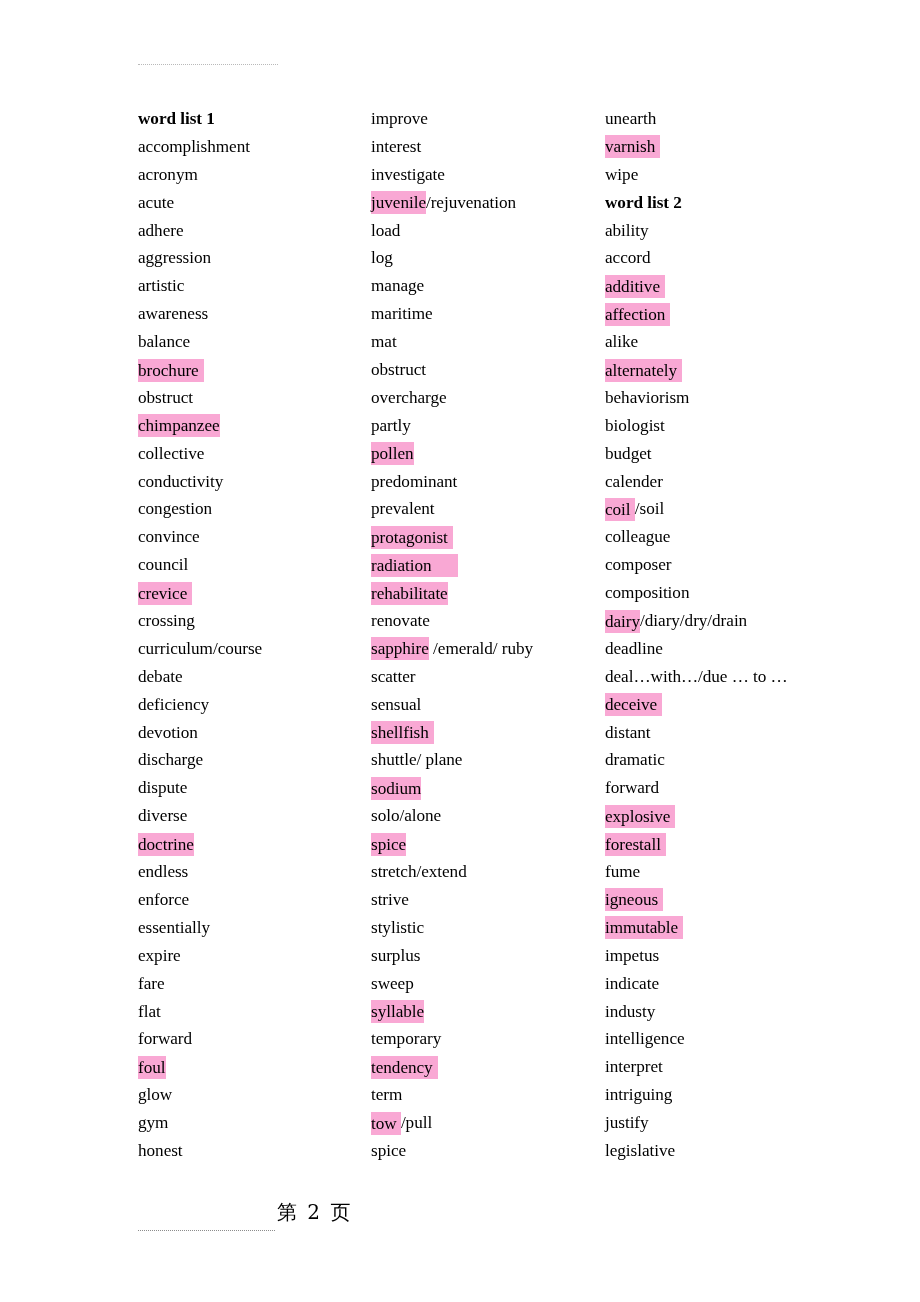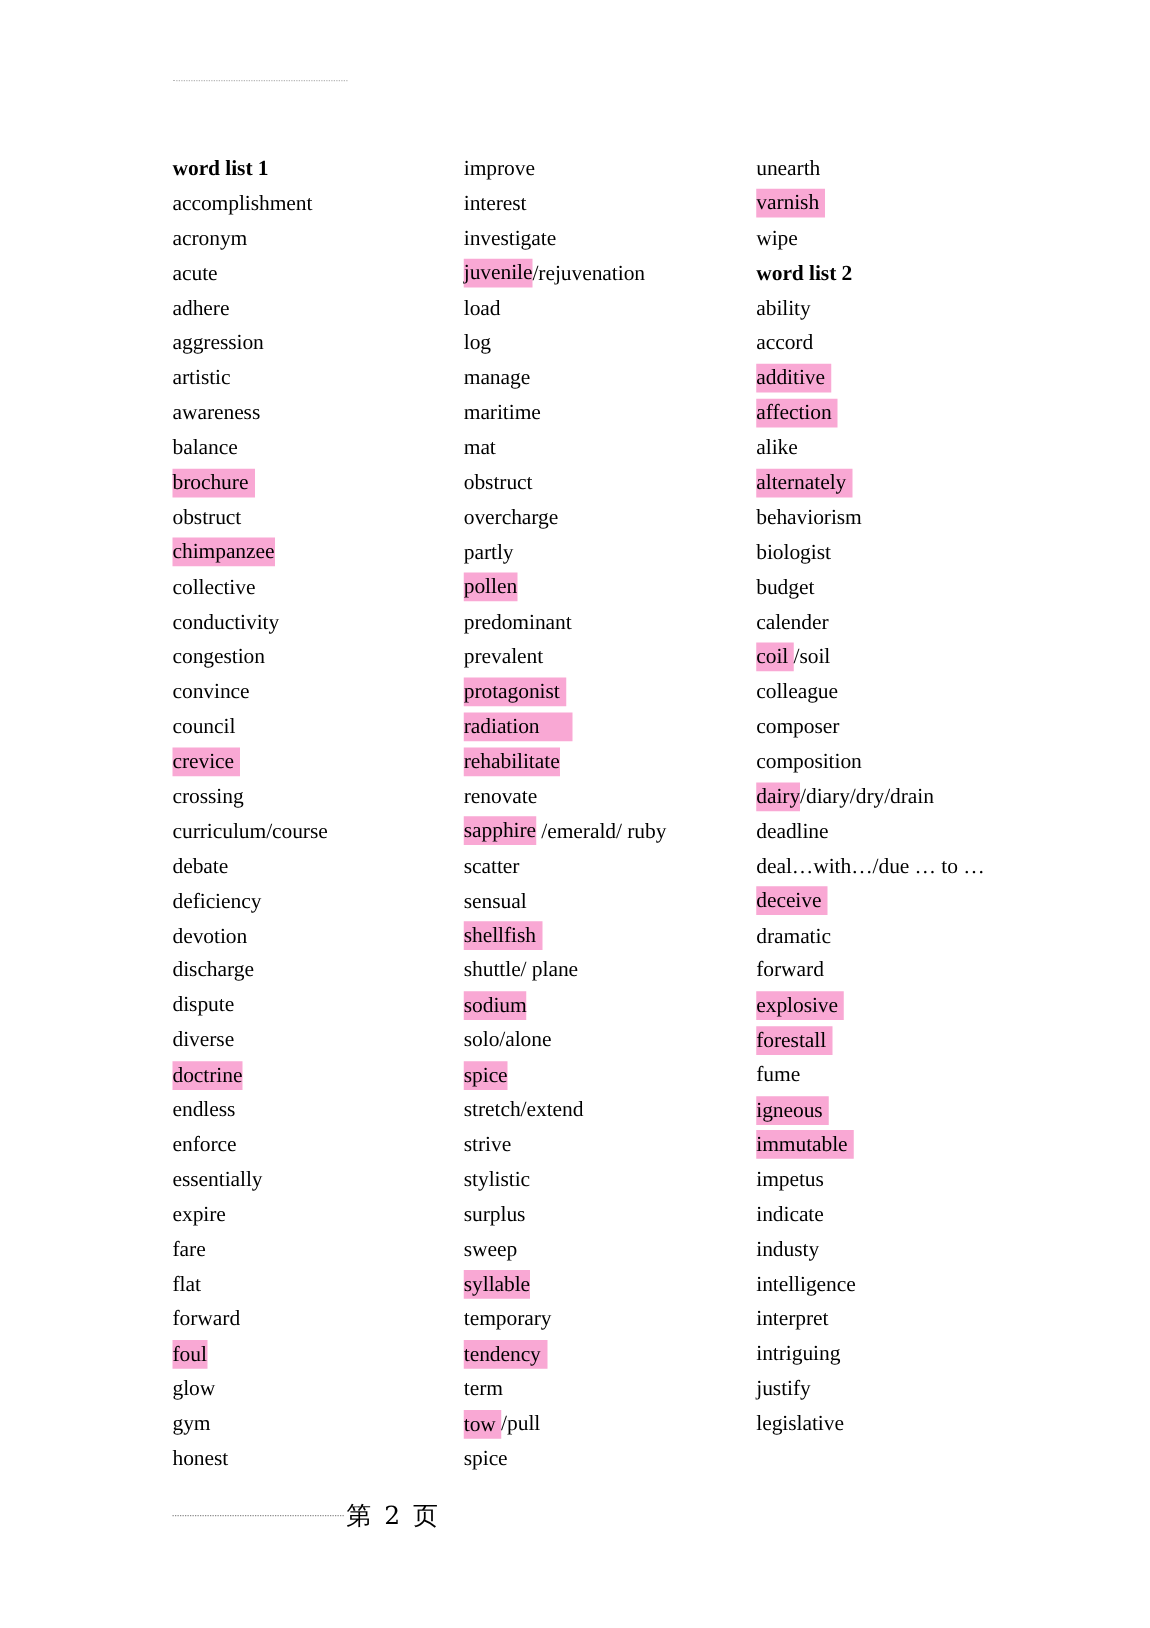--- a/index.html
+++ b/index.html
@@ -31,24 +31,24 @@
     top: 64px;
     width: 140px;
     height: 1px;
     border-top: 1px dotted #b9b9b9;
   }
 
   
   .columns {
     position: absolute;
     left: 138px;
-    top: 121px;
+    top: 105px;
     width: 760px;
     display: flex;
-    align-items: flex-start;
+    align-items: center;
   }
   .col {
     display: block;
   }
   .col-1 { width: 233px; }
   .col-2 { width: 234px; }
   .col-3 { width: 293px; }
 
   .entry {
     height: 27.9px;
@@ -68,21 +68,21 @@
   .hl.wide { padding-right: 26px; }
   .hl.wide-sm { padding-right: 5px; }
 
   
   .footer {
     position: absolute;
     left: 138px;
     top: 1192px;
     width: 400px;
     display: flex;
-    align-items: flex-start;
+    align-items: flex-end;
   }
   .footer-rule {
     width: 137px;
     height: 1px;
     border-top: 1px dotted #8c8c8c;
     margin-top: 20px;
   }
   .footer-pagenum {
     font-size: 20px;
     line-height: 40px;
@@ -196,20 +196,21 @@
         <div class="entry"><span>budget</span></div>
         <div class="entry"><span>calender</span></div>
         <div class="entry"><span class="hl">coil </span><span>/soil</span></div>
         <div class="entry"><span>colleague</span></div>
         <div class="entry"><span>composer</span></div>
         <div class="entry"><span>composition</span></div>
         <div class="entry"><span class="hl">dairy</span><span>/diary/dry/drain</span></div>
         <div class="entry"><span>deadline</span></div>
         <div class="entry"><span>deal…with…/due … to …</span></div>
         <div class="entry"><span class="hl wide-sm">deceive</span></div>
+        <div class="entry"><span>distant</span></div>
         <div class="entry"><span>dramatic</span></div>
         <div class="entry"><span>forward</span></div>
         <div class="entry"><span class="hl wide-sm">explosive</span></div>
         <div class="entry"><span class="hl wide-sm">forestall</span></div>
         <div class="entry"><span>fume</span></div>
         <div class="entry"><span class="hl wide-sm">igneous</span></div>
         <div class="entry"><span class="hl wide-sm">immutable</span></div>
         <div class="entry"><span>impetus</span></div>
         <div class="entry"><span>indicate</span></div>
         <div class="entry"><span>industy</span></div>

